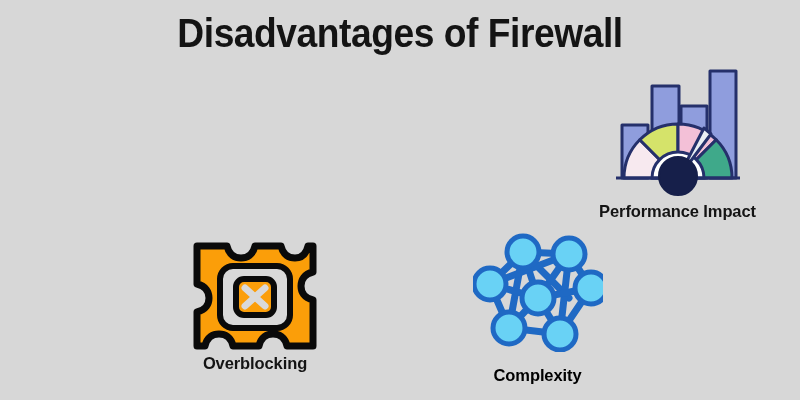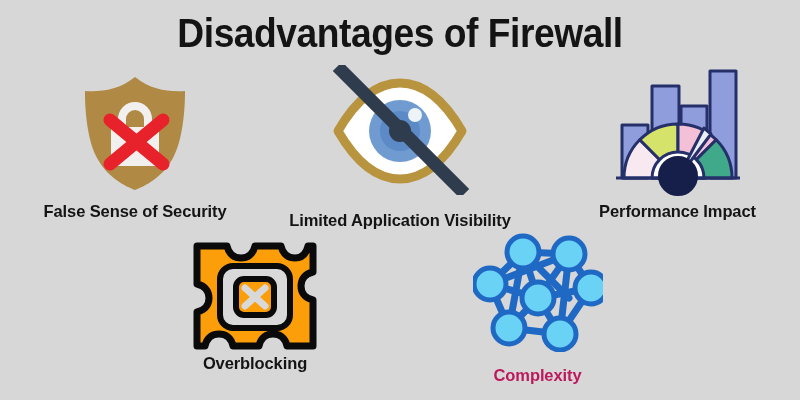--- a/index.html
+++ b/index.html
@@ -69,60 +69,21 @@
   #card-overblocking .card-label { }
   #card-complexity   .card-label { margin-top: 14px; }
 </style>
 </head>
 <body style="background: rgb(215, 215, 215);">
 
 <div id="infographic" style="background: rgb(215, 215, 215);">
 
   <div class="title" style="color: rgb(20, 20, 20);">Disadvantages of Firewall</div>
 
-  <div class="card" id="card-false-sense">
-    <span class="icon-wrap">
-      <svg width="120" height="120" viewBox="0 0 120 120" xmlns="http://www.w3.org/2000/svg">
 
-        <path d="M60 5 C 44 18, 26 20, 10 19 C 10 19, 9 62, 22 86 C 33 106, 50 114, 60 118
-                 C 70 114, 87 106, 98 86 C 111 62, 110 19, 110 19 C 94 20, 76 18, 60 5 Z" fill="#b08a44"></path>
-
-        <path d="M60 30 A 17 17 0 0 1 77 47 L 77 56 L 69 56 L 69 47
-                 A 9 9 0 0 0 51 47 L 51 56 L 43 56 L 43 47 A 17 17 0 0 1 60 30 Z" fill="#f1f0ee"></path>
-
-        <rect x="36" y="55" width="48" height="39" fill="#f1f0ee"></rect>
-
-        <path d="M35 48 L 88 92" stroke="#e8222a" stroke-width="13" stroke-linecap="round" fill="none"></path>
-
-        <path d="M88 48 L 35 92" stroke="#e8222a" stroke-width="13" stroke-linecap="round" fill="none"></path>
-      </svg>
-    </span>
-    <span class="card-label" style="color: rgb(20, 20, 20);">False Sense of Security</span>
-  </div>
-
-  <div class="card" id="card-limited-vis">
-    <span class="icon-wrap">
-      <svg width="140" height="130" viewBox="0 0 140 130" xmlns="http://www.w3.org/2000/svg">
-
-        <path d="M8 66 C 30 28, 52 18, 70 18 C 88 18, 110 28, 132 66
-                 C 110 104, 88 114, 70 114 C 52 114, 30 104, 8 66 Z" fill="#ffffff" stroke="#b9943f" stroke-width="9" stroke-linejoin="round"></path>
-
-        <circle cx="70" cy="66" r="31" fill="#6f9bd1"></circle>
-
-        <circle cx="70" cy="66" r="20" fill="#5b8ac6"></circle>
-
-        <circle cx="70" cy="66" r="11" fill="#2e3c4e"></circle>
-
-        <circle cx="85" cy="50" r="7" fill="#eef3f8"></circle>
-
-        <path d="M12 6 L 130 124" stroke="#2e3c4e" stroke-width="13" stroke-linecap="square" fill="none"></path>
-      </svg>
-    </span>
-    <span class="card-label" style="color: rgb(20, 20, 20);">Limited Application Visibility</span>
-  </div>
 
   <div class="card" id="card-perf-impact">
     <span class="icon-wrap">
       <svg width="140" height="140" viewBox="0 0 140 140" xmlns="http://www.w3.org/2000/svg">
         <g stroke="#25306b" stroke-width="3" stroke-linejoin="round">
 
           <rect x="14" y="67" width="26" height="53" fill="#8f9ddd"></rect>
           <rect x="44" y="28" width="27" height="92" fill="#8f9ddd"></rect>
           <rect x="73" y="48" width="26" height="72" fill="#8f9ddd"></rect>
           <rect x="102" y="13" width="26" height="107" fill="#8f9ddd"></rect>
@@ -200,16 +161,16 @@
           <circle cx="50" cy="20" r="16"></circle>
           <circle cx="96" cy="22" r="16"></circle>
           <circle cx="17" cy="52" r="16"></circle>
           <circle cx="118" cy="56" r="16"></circle>
           <circle cx="65" cy="66" r="16"></circle>
           <circle cx="36" cy="96" r="16"></circle>
           <circle cx="87" cy="102" r="16"></circle>
         </g>
       </svg>
     </span>
-    <span class="card-label" style="color: #be185d;">Complexity</span>
+    <span class="card-label" style="color: #000000;">Complexity</span>
   </div>
 
 </div>
 
 </body></html>

